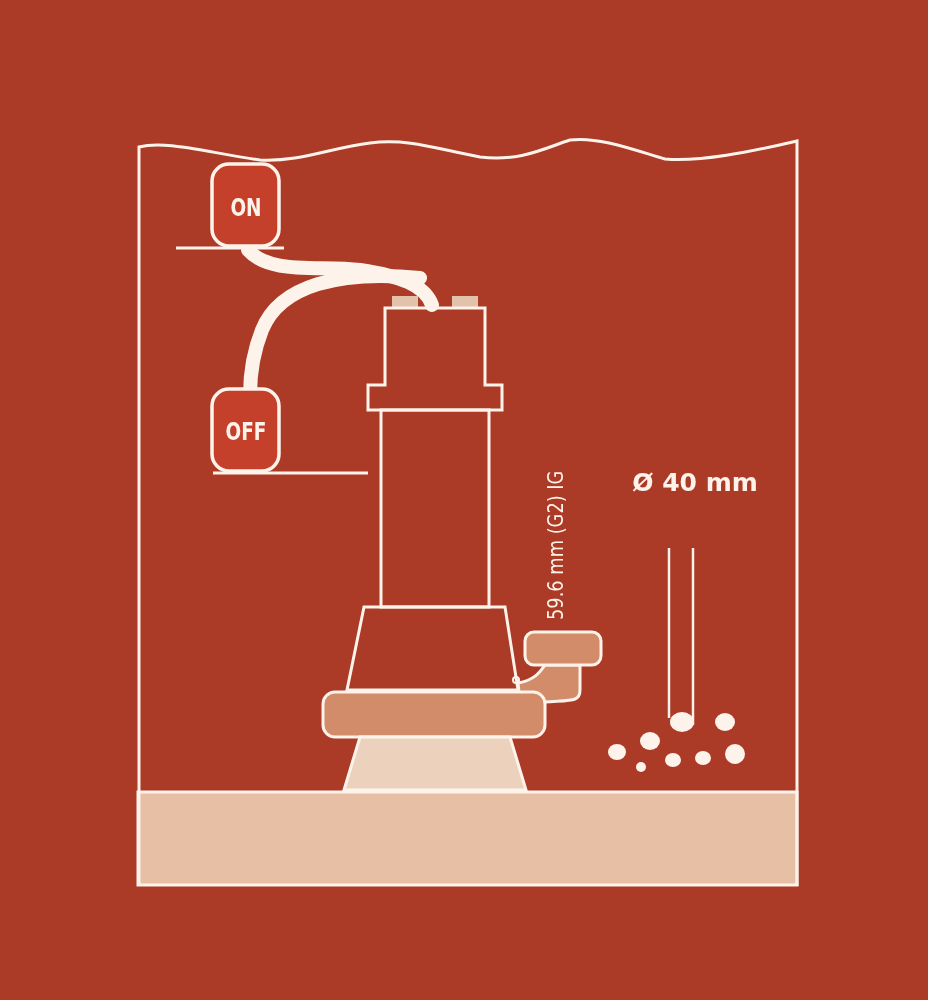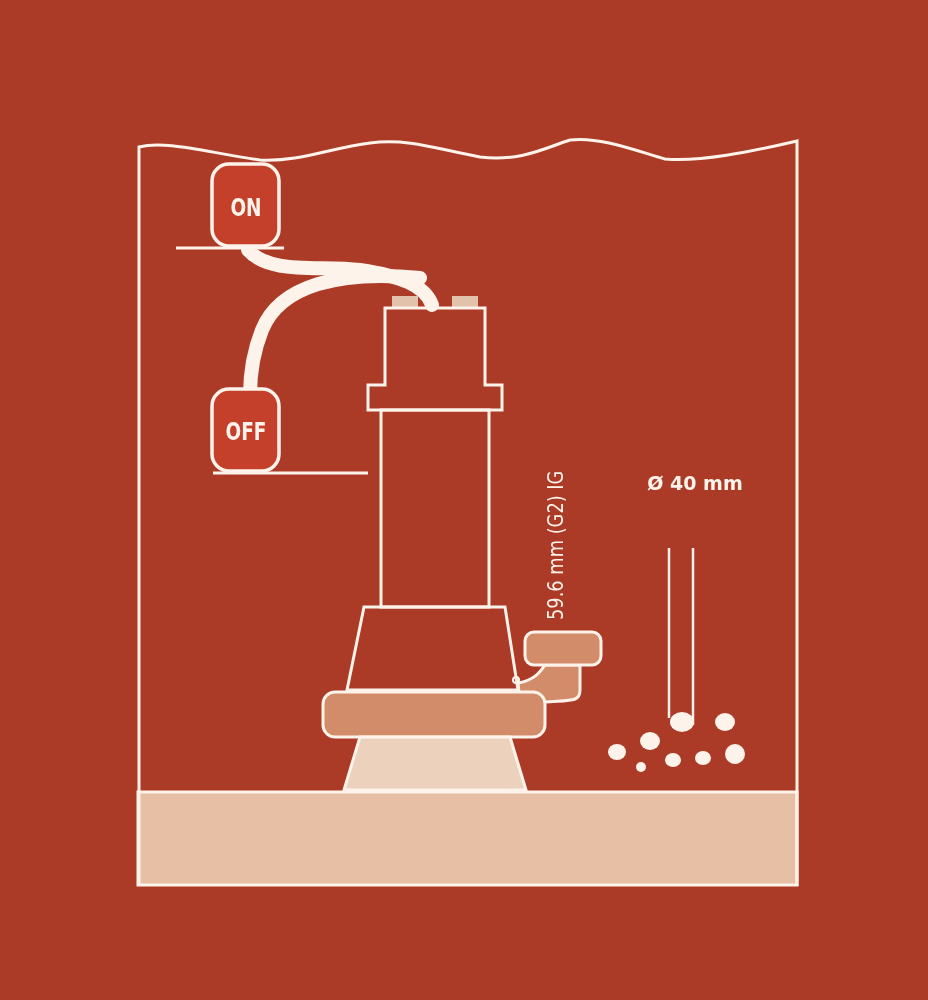--- a/index.html
+++ b/index.html
@@ -19,21 +19,21 @@
       text-align: center; width: 60px; transform: scaleX(0.82);
     }
     #on-label { left: 216px; top: 193px; }
     #off-label { left: 216px; top: 417px; }
     #thread-label {
       left: 555px; top: 520px; font-size: 22px;
       transform-origin: 0 0; transform: translate(-12px, 100px) rotate(-90deg) scaleX(0.9);
     }
     #solids-label {
       left: 600px; top: 468px; width: 190px; text-align: center;
-      font-size: 19px; font-weight: bold; line-height: 30px;
+      font-size: 25px; font-weight: bold; line-height: 30px;
       font-family: "DejaVu Sans", sans-serif;
     }
   </style>
 </head>
 <body>
 
 <div id="stage">
   <svg width="928" height="1000" viewBox="0 0 928 1000">
 
     <rect x="138" y="792" width="659" height="93" fill="#e7bfa4" stroke="#fdf3ea" stroke-width="3"></rect>

